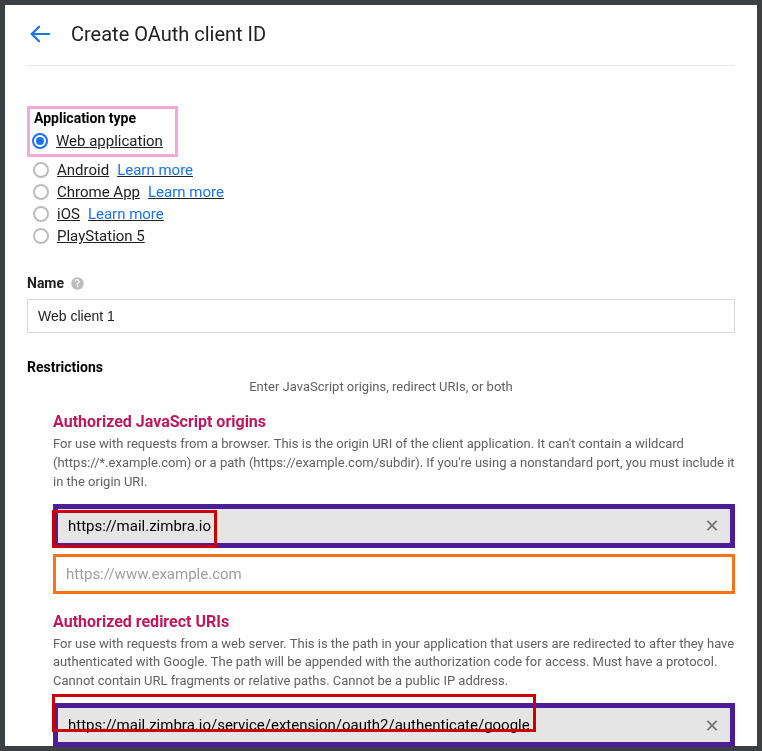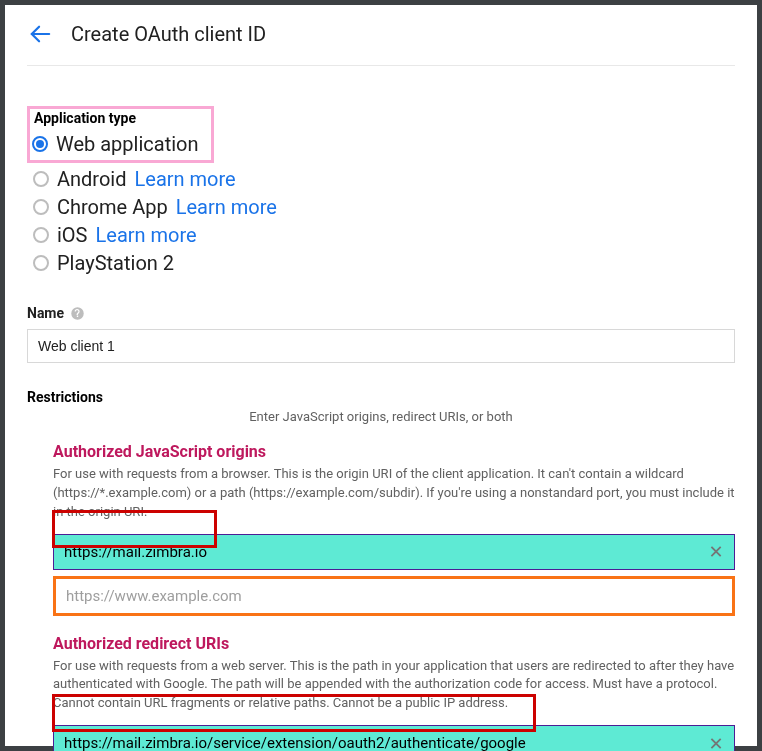--- a/index.html
+++ b/index.html
@@ -50,23 +50,24 @@
   font-size: 14px;
   color: #000;
   margin-bottom: 4px;
   padding-left: 2px;
 }
 .radio-list { margin-top: 0; }
 .radio-row {
   display: flex;
   align-items: center;
   gap: 8px;
-  font-size: 20px;
+  font-size: 15px;
   color: #212121;
   padding: 2px 0;
+  text-decoration: underline;
 }
 .radio {
   width: 16px; height: 16px; border-radius: 50%;
   border: 2px solid #bdbdbd;
   display: inline-flex; align-items: center; justify-content: center;
 }
 .radio.selected { border-color: #1a73e8; }
 .radio.selected::after {
   content: ""; width: 8px; height: 8px; border-radius: 50%; background: #1a73e8;
 }
@@ -96,23 +97,23 @@
 }
 .sub-block { margin-top: 18px; margin-left: 26px; }
 .sub-title {
   font-size: 16px; font-weight: 700; color: #be185d; margin-bottom: 4px;
 }
 .sub-desc {
   font-size: 13px; color: #616161; line-height: 1.45;
 }
 .uri-row {
   margin-top: 12px;
-  border: 1px solid #4c1d95;
+  border: 5px solid #4c1d95;
   display: flex; align-items: stretch;
-  background: #5eead4;
+  background: #e5e5e5;
 }
 .uri-value {
   flex: 1; padding: 8px 10px; font-size: 15px; color: #000;
 }
 .uri-clear {
   width: 36px; display: flex; align-items: center; justify-content: center;
   color: #757575; cursor: pointer; font-size: 18px;
 }
 .uri-placeholder-row {
   margin-top: 6px;
@@ -163,21 +164,21 @@
         <span>Chrome App</span>
         <span class="learn-link">Learn more</span>
       </div>
       <div class="radio-row">
         <span class="radio"></span>
         <span>iOS</span>
         <span class="learn-link">Learn more</span>
       </div>
       <div class="radio-row">
         <span class="radio"></span>
-        <span>PlayStation 2</span>
+        <span>PlayStation 5</span>
       </div>
     </div>
   </div>
 
   <div class="field-block">
     <div class="field-label-row">
       <span>Name</span>
       <svg class="help-icon" viewBox="0 0 24 24" fill="currentColor">
         <path d="M12 2a10 10 0 100 20 10 10 0 000-20zm1.1 15.5h-2.2v-2.2h2.2v2.2zm1.4-6.3l-.9.9c-.7.7-1.1 1.3-1.1 2.4h-2v-.5c0-1.1.4-2 1.1-2.7l1.2-1.2c.4-.4.6-.9.6-1.4 0-1.1-.9-2-2-2s-2 .9-2 2H7.4c0-2.2 1.8-4 4-4s4 1.8 4 4c0 .9-.4 1.7-.9 2.5z"></path>
       </svg>

